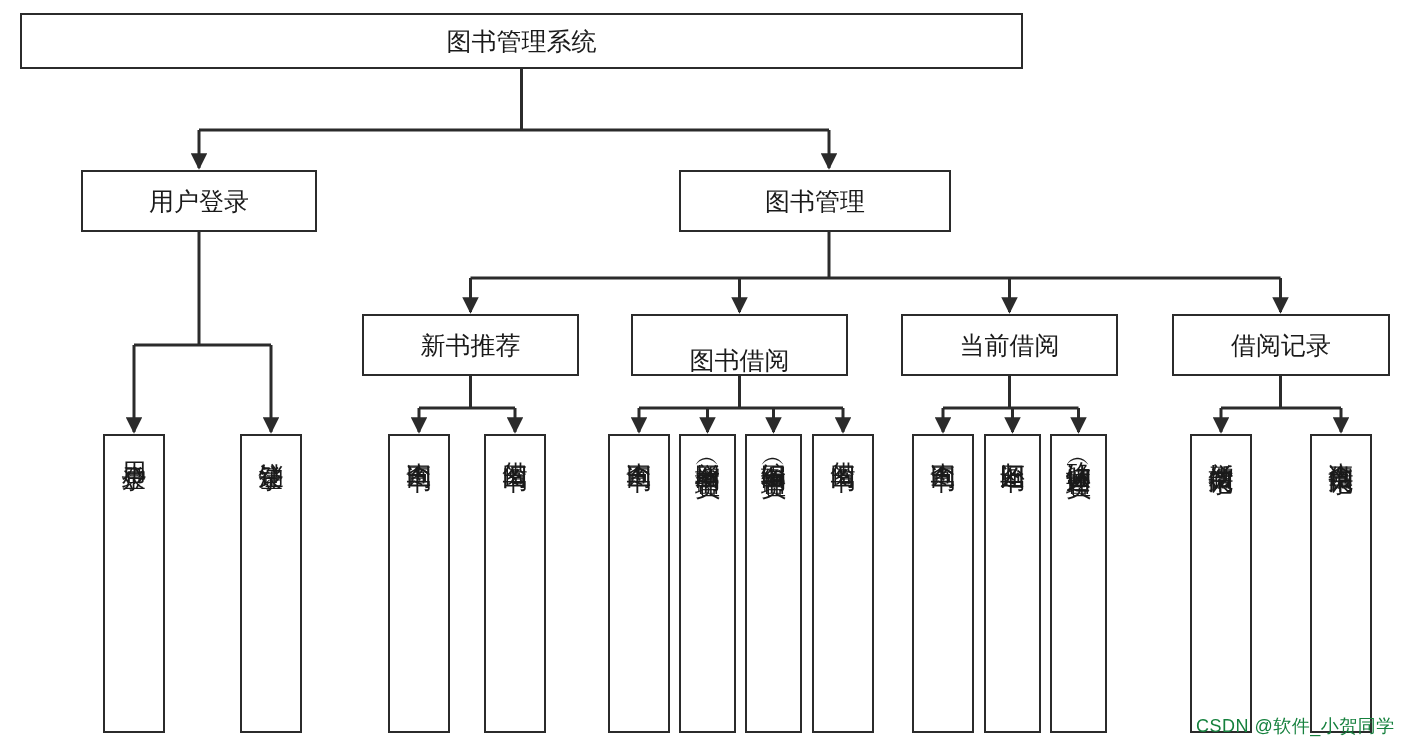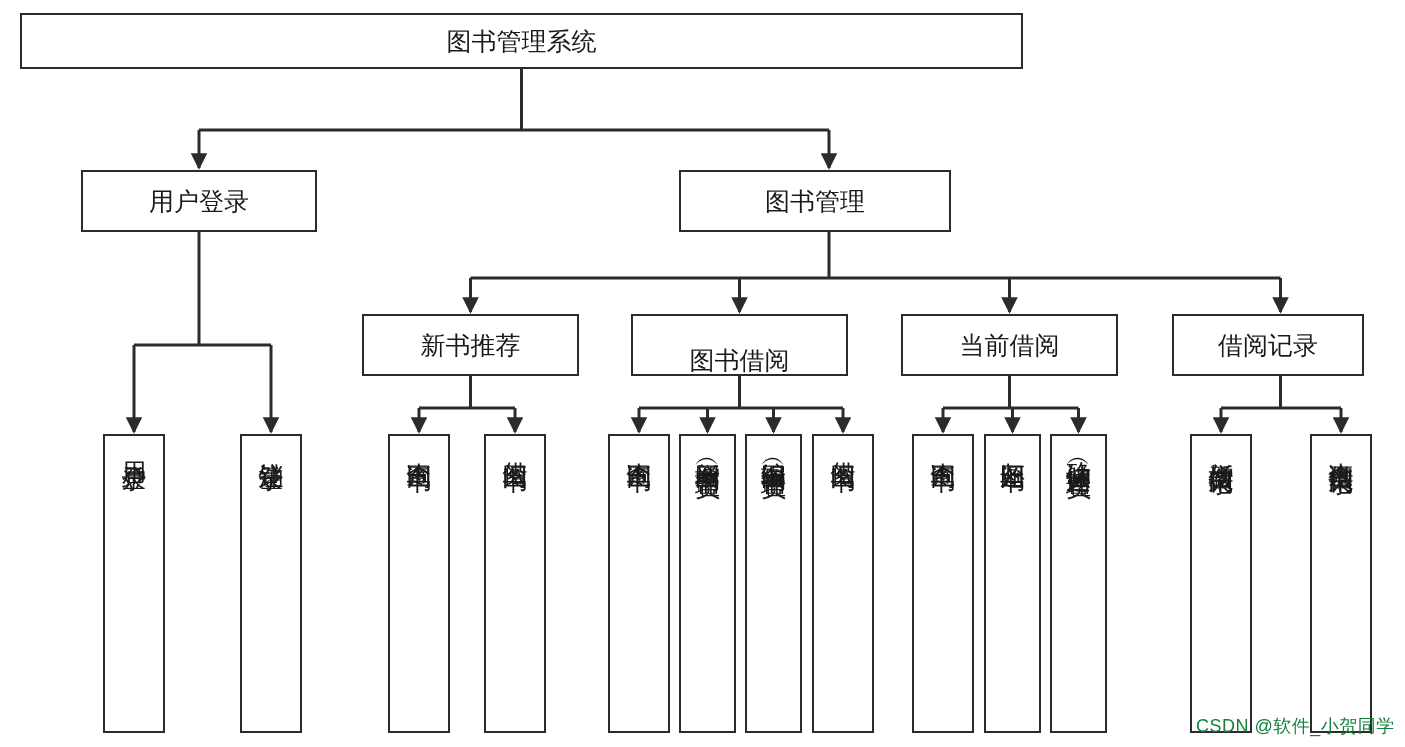--- a/index.html
+++ b/index.html
@@ -135,21 +135,21 @@
       </div>
       <div class="node horiz" style="left: 362px; top: 314px; width: 217px; height: 62px;">
         <span class="label">新书推荐</span>
       </div>
       <div class="node horiz" style="left: 631px; top: 314px; width: 217px; height: 62px; align-items: flex-end;">
         <span class="label">图书借阅</span>
       </div>
       <div class="node horiz" style="left: 901px; top: 314px; width: 217px; height: 62px; justify-content: center;">
         <span class="label">当前借阅</span>
       </div>
-      <div class="node horiz" style="left: 1172px; top: 314px; width: 192px; height: 62px;">
+      <div class="node horiz" style="left: 1172px; top: 314px; width: 218px; height: 62px;">
         <span class="label">借阅记录</span>
       </div>
       <div class="node vert" style="left: 103px; top: 434px; width: 62px; height: 299px;">
         <span class="label">用户登录</span>
       </div>
       <div class="node vert" style="left: 240px; top: 434px; width: 62px; height: 299px;">
         <span class="label">注销登录</span>
       </div>
       <div class="node vert" style="left: 388px; top: 434px; width: 62px; height: 299px;">
         <span class="label">查询图书</span>

